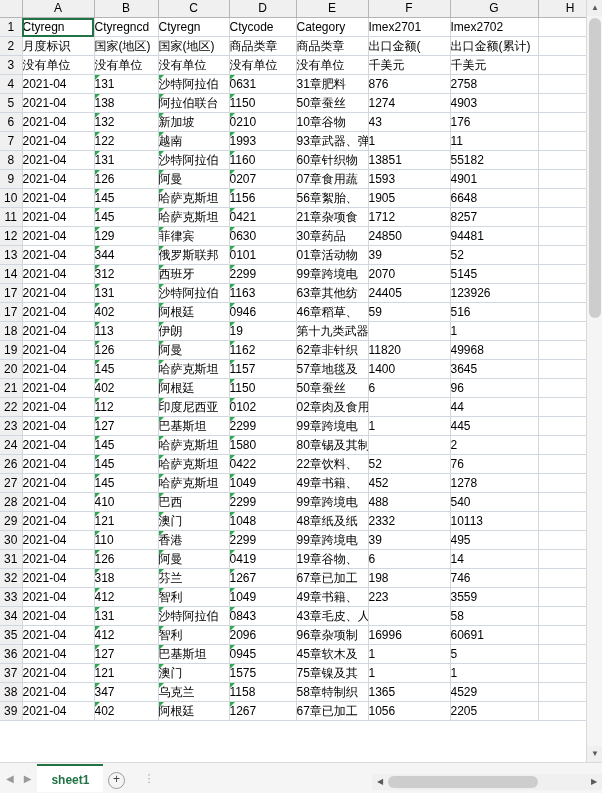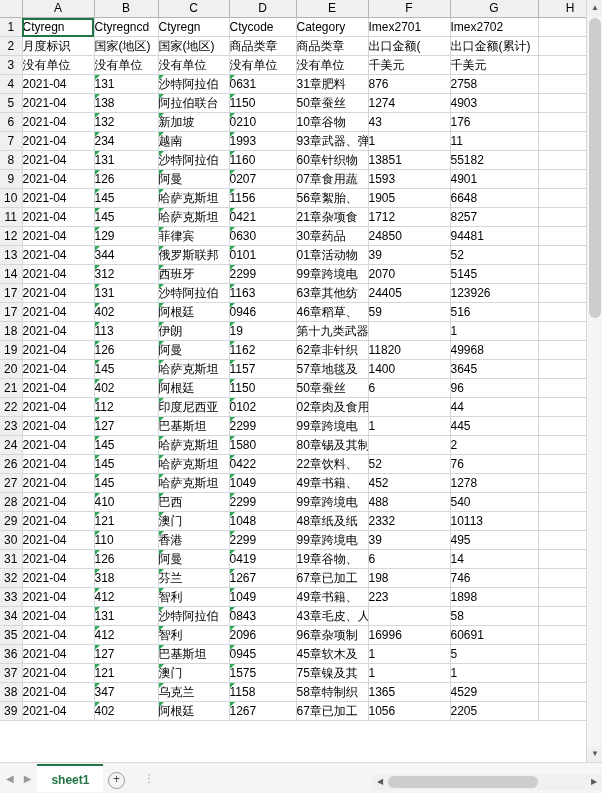--- a/index.html
+++ b/index.html
@@ -333,21 +333,21 @@
             <td class="cell err-tri">新加坡</td>
             <td class="cell err-tri">0210</td>
             <td class="cell">10章谷物</td>
             <td class="cell">43</td>
             <td class="cell">176</td>
             <td class="cell"></td>
           </tr>
           <tr>
             <th class="rowhead">7</th>
             <td class="cell">2021-04</td>
-            <td class="cell err-tri">234</td>
+            <td class="cell err-tri">122</td>
             <td class="cell err-tri">越南</td>
             <td class="cell err-tri">1993</td>
             <td class="cell">93章武器、弹药及其</td>
             <td class="cell">1</td>
             <td class="cell">11</td>
             <td class="cell"></td>
           </tr>
           <tr>
             <th class="rowhead">8</th>
             <td class="cell">2021-04</td>
@@ -602,21 +602,21 @@
             <td class="cell"></td>
           </tr>
           <tr>
             <th class="rowhead">33</th>
             <td class="cell">2021-04</td>
             <td class="cell err-tri">412</td>
             <td class="cell err-tri">智利</td>
             <td class="cell err-tri">1049</td>
             <td class="cell">49章书籍、</td>
             <td class="cell">223</td>
-            <td class="cell">1898</td>
+            <td class="cell">3559</td>
             <td class="cell"></td>
           </tr>
           <tr>
             <th class="rowhead">34</th>
             <td class="cell">2021-04</td>
             <td class="cell err-tri">131</td>
             <td class="cell err-tri">沙特阿拉伯</td>
             <td class="cell err-tri">0843</td>
             <td class="cell">43章毛皮、人造毛皮力</td>
             <td class="cell"></td>

